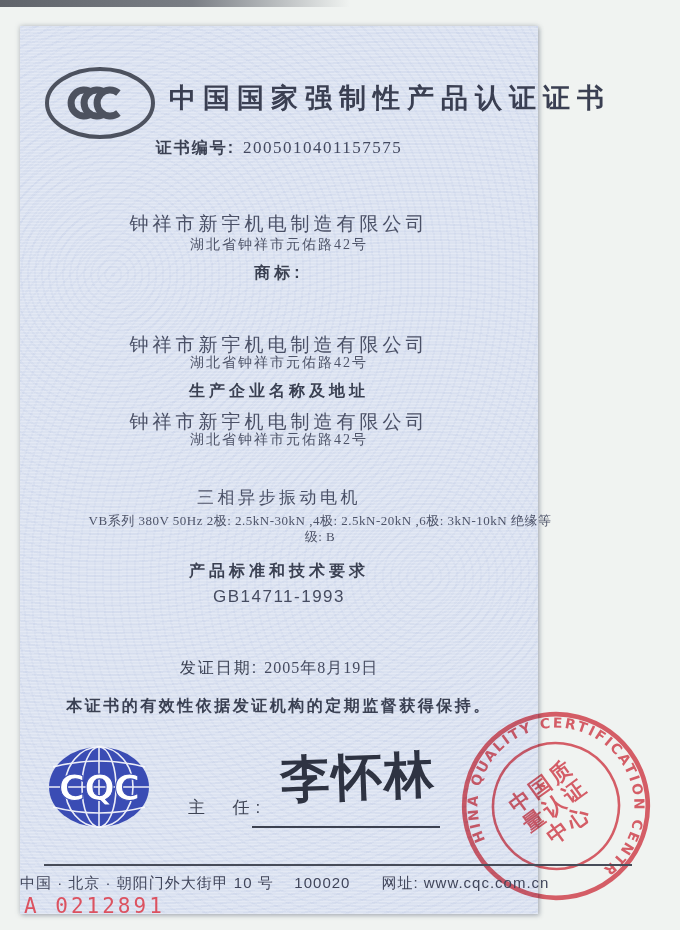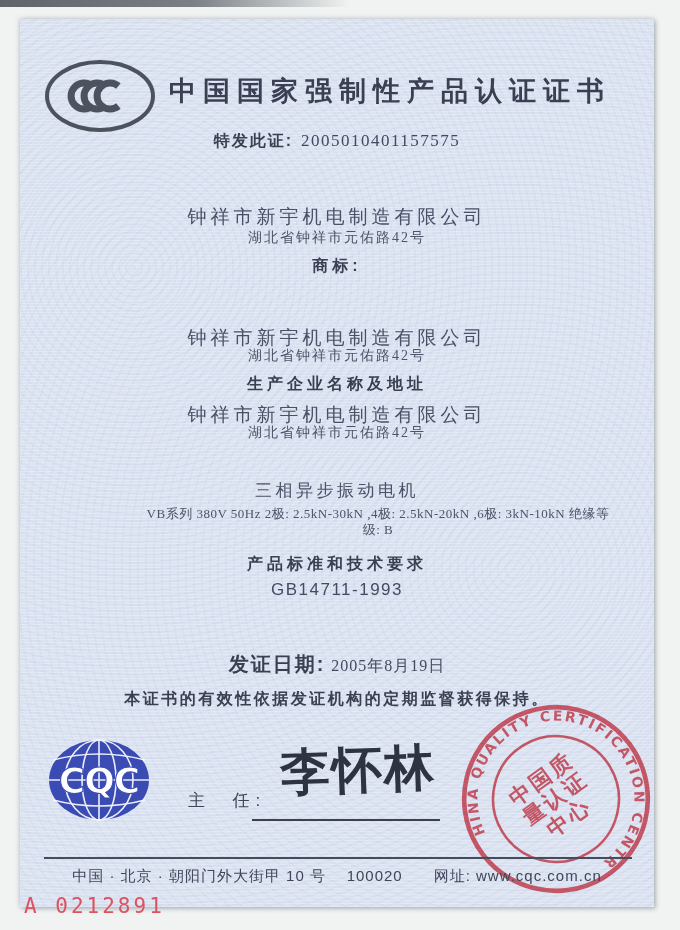--- a/index.html
+++ b/index.html
@@ -8,21 +8,21 @@
     font-family:"Liberation Sans", sans-serif;
     background:#eef1ef;
     position:relative; overflow:hidden;
   }
   .page { position:absolute; inset:0; background:#f0f3f1; }
   .scan-edge {
     position:absolute; top:0; left:0; width:350px; height:7px;
     background:linear-gradient(90deg,#5f636a 0%,#7a7e85 55%,rgba(122,126,133,0) 100%);
   }
   .sheet {
-    position:absolute; left:20px; top:19px; width:634px; height:888px;
+    position:absolute; left:20px; top:26px; width:518px; height:888px;
     background-color:#dce3f1;
     background-image:
       repeating-linear-gradient(0deg, rgba(255,255,255,0.45) 0px, rgba(255,255,255,0) 1px, rgba(255,255,255,0) 3px),
       repeating-radial-gradient(circle at 18% 28%, rgba(168,182,220,0.12) 0 2px, rgba(255,255,255,0) 2px 7px),
       repeating-radial-gradient(circle at 78% 62%, rgba(168,182,220,0.10) 0 2px, rgba(255,255,255,0) 2px 8px);
     box-shadow:0 0 5px rgba(80,90,110,0.35), 2px 2px 4px rgba(80,90,110,0.25);
   }
   .blk { position:absolute; left:0; width:100%; text-align:center; color:#3d4356; }
   .hd  { font-weight:bold; font-size:16px; letter-spacing:4px; color:#3a4052; }
   .nm  { font-family:"Liberation Serif","DejaVu Serif",serif; font-size:19px; letter-spacing:4px; color:#4a5066; }
@@ -30,21 +30,21 @@
   .sp  { font-family:Liberation Serif, serif; font-size:13px; letter-spacing:0.5px; color:#4d5368;padding-left:41px; }
   .srf { font-family:Liberation Sans, sans-serif; }
   .bold-line { font-weight:bold; font-size:16px; letter-spacing:2.5px; color:#3a4052; }
 
   .ccc-logo { position:absolute; left:22px; top:38px; }
   .t-title { top:54px; left:120px; width:500px; font-size:27px; font-weight:bold; letter-spacing:7px; color:#3a3f52; }
   .t-certno { top:112px; font-size:16px; }
   .t-certno .lbl { font-weight:bold; letter-spacing:2px; color:#3a4052; }
   .t-certno .num { font-family:"Liberation Serif","DejaVu Serif",serif; font-size:17px; letter-spacing:1.5px; color:#434960; margin-left:8px; }
 
-  .t-issue .lbl { font-weight:bold; font-size:20px; letter-spacing:2px; color:#3a4052; }
+  .t-issue .lbl { font-weight:normal; font-size:16px; letter-spacing:2px; color:#3a4052; }
   .t-issue .val { font-family:"Liberation Serif","DejaVu Serif",serif; font-size:16px; letter-spacing:1px; color:#454b60; margin-left:6px; }
 
   .cqc-logo { position:absolute; left:26px; top:714px; }
   .director-label { position:absolute; left:168px; top:770px; font-size:17px; letter-spacing:6px; white-space:pre; color:#3e4455; }
   .signature {
     position:absolute; left:238px; top:718px; width:200px; text-align:center;
     font-family:"DejaVu Serif","Liberation Serif",serif; font-weight:bold;
     font-size:50px; color:#2e3342; transform:rotate(-2deg); letter-spacing:2px; line-height:1.3;
   }
   .sig-line { position:absolute; left:232px; top:800px; width:188px; height:2px; background:#3c4150; }
@@ -72,21 +72,21 @@
       <g fill="none" stroke="#4d525f" stroke-width="7">
         <path d="M 50.4 29 A 13 13 0 1 0 50.4 49"></path>
         <path d="M 63.4 29 A 13 13 0 1 0 63.4 49"></path>
         <path d="M 76.4 29 A 13 13 0 1 0 76.4 49"></path>
       </g>
     </svg>
 
     <div class="blk t-title">中国国家强制性产品认证证书</div>
 
     <div class="blk t-certno">
-      <span class="lbl">特发此证:</span><span class="num">2005010401157575</span>
+      <span class="lbl">证书编号:</span><span class="num">2005010401157575</span>
     </div>
 
     <div class="blk nm" style="top:185px">钟祥市新宇机电制造有限公司</div>
     <div class="blk ad" style="top:210px">湖北省钟祥市元佑路42号</div>
 
     <div class="blk hd" style="top:237px">商标:</div>
 
     <div class="blk nm" style="top:306px">钟祥市新宇机电制造有限公司</div>
     <div class="blk ad" style="top:328px">湖北省钟祥市元佑路42号</div>
 

